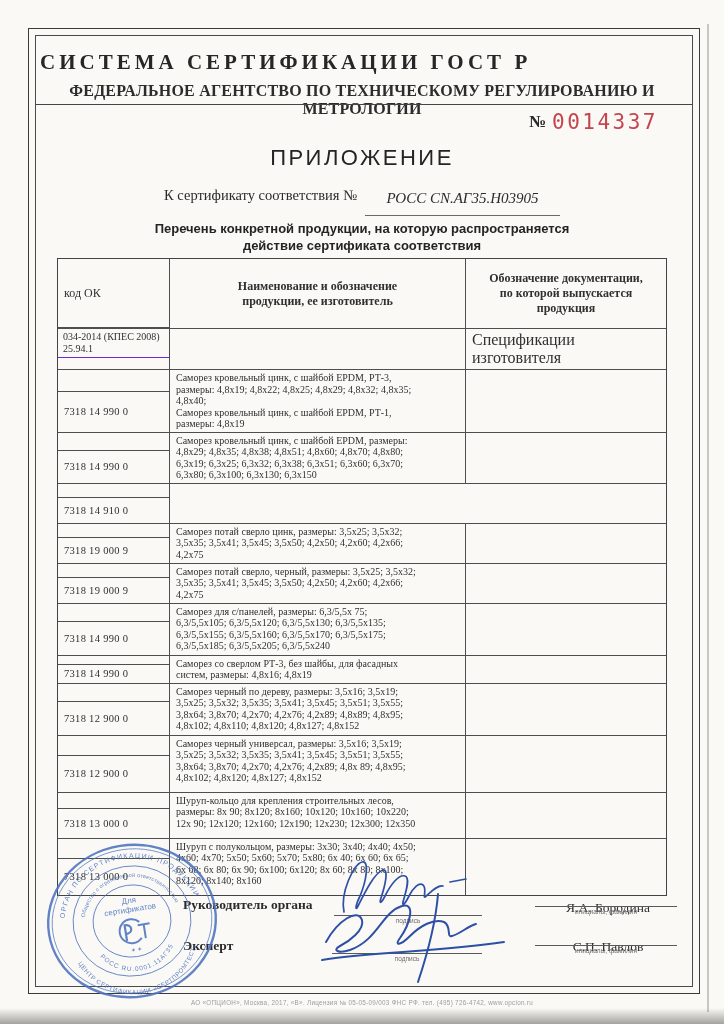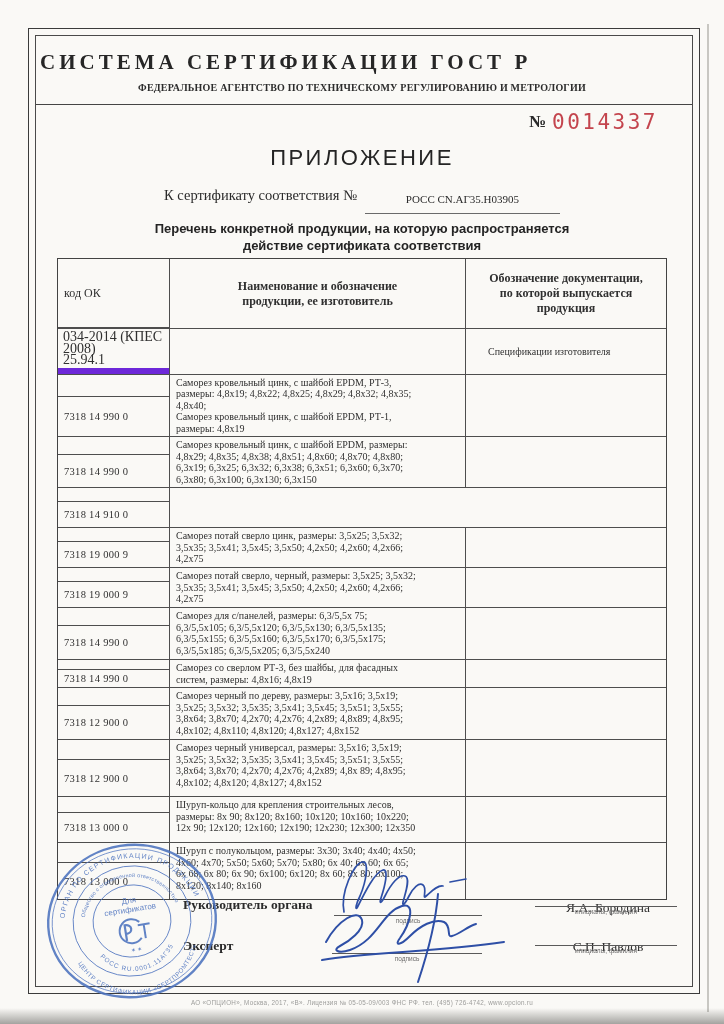--- a/index.html
+++ b/index.html
@@ -7,62 +7,62 @@
   .page { position:relative; width:724px; height:1024px; background:#faf9f6; overflow:hidden; }
 
   .outer-frame { position:absolute; left:28px; top:28px; width:672px; height:966px;
                  border:1.6px solid #3b3b3b; }
   .inner-frame { position:absolute; left:35px; top:35px; width:658px; height:952px;
                  border:1px solid #4a4a4a; }
 
   .sys-title { position:absolute; left:40px; top:50px; width:644px; 
                font-weight:bold; font-size:21px; letter-spacing:4px; color:#262626; }
   .agency { position:absolute; left:40px; top:82px; width:644px; text-align:center;
-            font-weight:bold; font-size:10px; letter-spacing:0.2px; color:#2c2c2c; }
+            font-weight:bold; font-size:16px; letter-spacing:0.2px; color:#2c2c2c; }
   .header-divider { position:absolute; left:36px; top:104px; width:656px; height:0;
                     border-top:1.2px solid #454545; }
 
   .serial { position:absolute; right:66px; top:110px; white-space:nowrap; }
   .serial .sign { font-weight:bold; font-size:17px; color:#2a2a2a; vertical-align:2px; }
   .serial .val { font-family:"DejaVu Sans Mono", monospace; font-size:21px; color:#c4454e;
                  letter-spacing:2.5px; margin-left:6px; }
 
   .doc-title { position:absolute; left:40px; top:145px; width:644px; text-align:center;
                font-family:"Liberation Sans", sans-serif; font-weight:normal; font-size:22px;
                letter-spacing:2.5px; color:#242424; }
 
   .cert-line { position:absolute; left:40px; top:187px; width:644px; text-align:center;
                font-size:14.5px; color:#2b2b2b; }
   .cert-num { display:inline-block; width:195px; border-bottom:1px solid #6a6a6a;
-              font-size:11px; text-align:center; padding-bottom:8px; margin-left:8px;
-              vertical-align:-3px; }
+              font-size:15px; text-align:center; padding-bottom:8px; margin-left:8px;
+              vertical-align:-3px;font-style:italic; }
 
   .subtitle { position:absolute; left:40px; top:220px; width:644px; text-align:center;
               font-family:"Liberation Sans", sans-serif; font-weight:bold; font-size:13px;
               color:#242424; line-height:17px; }
 
   
   .tbl { position:absolute; left:57px; top:258px; width:610px; border:1.3px solid #434343;
          color:#303030; }
   .t-row { display:flex; border-bottom:1px solid #4e4e4e; }
   .t-row:last-child { border-bottom:none; }
   .c1 { width:112px; border-right:1px solid #4e4e4e; display:flex; flex-direction:column; }
   .c2 { width:296px; border-right:1px solid #4e4e4e; padding:2px 6px; }
   .c3 { flex:1; padding:2px 6px; }
   .head-row { min-height:70px; }
   .head-row .c1 > div { flex:1; display:flex; align-items:center; padding:2px 6px;
                         font-size:12px; }
   .head-row .c1 > div:first-child { border-bottom:1px solid #4e4e4e; }
   .head-row .c2, .head-row .c3 { display:flex; align-items:center; justify-content:center;
       text-align:center; font-weight:bold; font-size:12px; line-height:15px; white-space:pre-line; }
   .okrow { min-height:36px; }
-  .okrow .c1-top { flex:0 0 72%; border-bottom:6px solid #6d28d9; padding:2px 5px;
-                   font-size:14px; line-height:11.5px; white-space:pre-line; }
+  .okrow .c1-top { flex:0 0 72%; border-bottom:1px solid #6d28d9; padding:2px 5px;
+                   font-size:10px; line-height:11.5px; white-space:pre-line; }
   .okrow .c1-bot { flex:1; }
-  .okrow .c3 { display:flex; align-items:center; font-size:10px;margin-left:16px; }
+  .okrow .c3 { display:flex; align-items:center; font-size:16px; }
   .drow .c1-top { flex:0 0 36%; border-bottom:1px solid #4e4e4e; }
   .drow .c1-bot { flex:1; display:flex; align-items:center; padding:2px 6px;
                   font-size:10.5px; letter-spacing:0.3px; }
   .drow .c2 { font-size:10px; line-height:11.5px; white-space:pre-line; }
 
   
   .sig-label { position:absolute; font-weight:bold; font-size:13.5px; color:#2b2b2b; }
   .sig-line { position:absolute; border-top:1.1px solid #5a5a5a; }
   .tiny-cap { position:absolute; font-family:"Liberation Sans", sans-serif; font-size:6.5px;
               color:#6e6e6e; text-align:center; }

